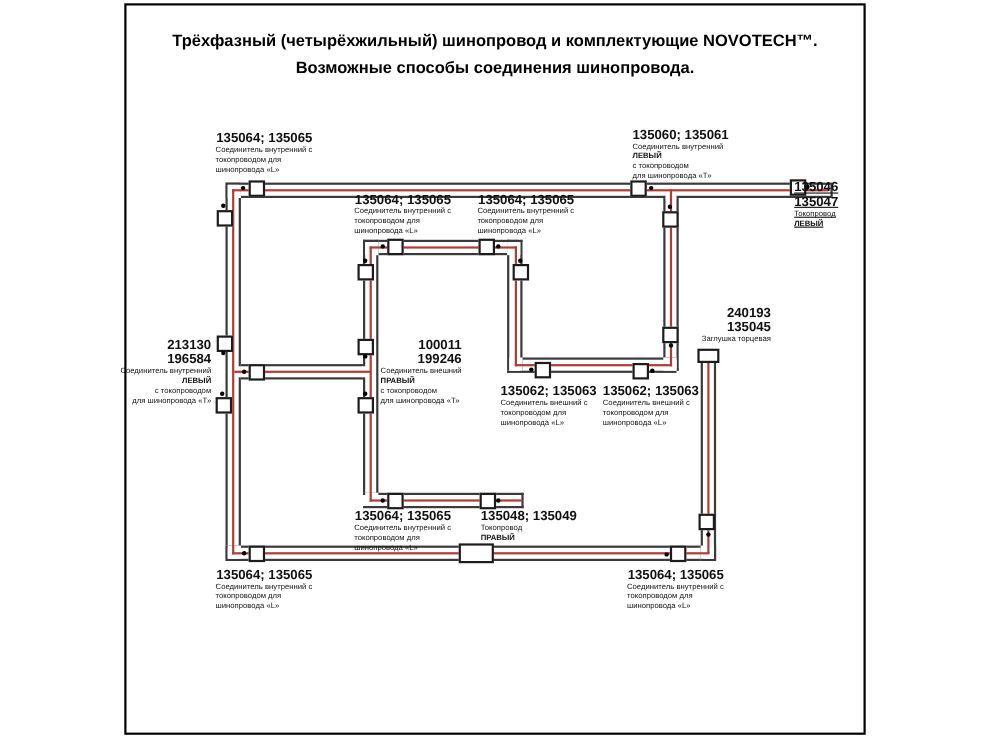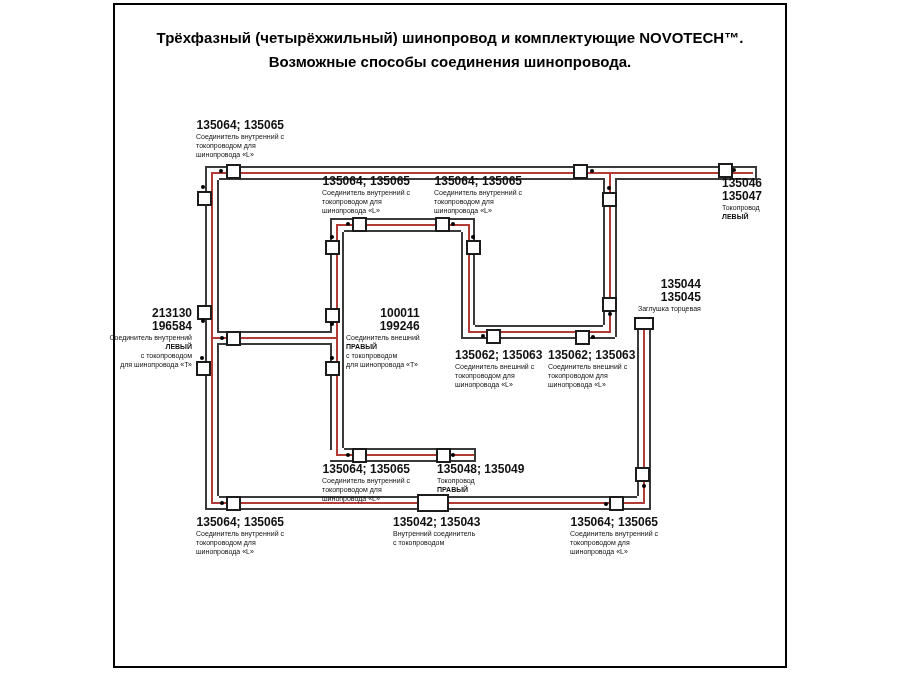--- a/index.html
+++ b/index.html
@@ -117,22 +117,29 @@
   <div class="dot" style="left:604px;top:502px;"></div>
   <div class="dot" style="left:220px;top:501px;"></div>
 
   <div class="lbl" style="left:196px;top:119px;">
     <span class="id">135064; 135065</span>
     <span class="d">Соединитель внутренний с</span>
     <span class="d">токопроводом для</span>
     <span class="d">шинопровода «L»</span>
   </div>
 
-
-  <div class="lbl" style="left:722px;top:177px;">
+  <div class="lbl" style="left:575px;top:116px;">
+    <span class="id">135060; 135061</span>
+    <span class="d">Соединитель внутренний</span>
+    <span class="d b">ЛЕВЫЙ</span>
+    <span class="d">с токопроводом</span>
+    <span class="d">для шинопровода «Т»</span>
+  </div>
+
+  <div class="lbl" style="left:722px;top:164px;text-decoration:underline;">
     <span class="id">135046</span>
     <span class="id">135047</span>
     <span class="d">Токопровод</span>
     <span class="d b">ЛЕВЫЙ</span>
   </div>
 
   <div class="lbl" style="left:322px;top:175px;">
     <span class="id">135064; 135065</span>
     <span class="d">Соединитель внутренний с</span>
     <span class="d">токопроводом для</span>
@@ -172,21 +179,21 @@
   </div>
 
   <div class="lbl" style="left:548px;top:349px;">
     <span class="id">135062; 135063</span>
     <span class="d">Соединитель внешний с</span>
     <span class="d">токопроводом для</span>
     <span class="d">шинопровода «L»</span>
   </div>
 
   <div class="lbl" style="left:638px;top:278px;">
-    <span class="id">135044</span>
+    <span class="id">240193</span>
     <span class="id">135045</span>
     <span class="d">Заглушка торцевая</span>
   </div>
 
   <div class="lbl" style="left:322px;top:463px;">
     <span class="id">135064; 135065</span>
     <span class="d">Соединитель внутренний с</span>
     <span class="d">токопроводом для</span>
     <span class="d">шинопровода «L»</span>
   </div>
@@ -197,25 +204,20 @@
     <span class="d b">ПРАВЫЙ</span>
   </div>
 
   <div class="lbl" style="left:196px;top:516px;">
     <span class="id">135064; 135065</span>
     <span class="d">Соединитель внутренний с</span>
     <span class="d">токопроводом для</span>
     <span class="d">шинопровода «L»</span>
   </div>
 
-  <div class="lbl" style="left:393px;top:516px;">
-    <span class="id">135042; 135043</span>
-    <span class="d">Внутренний соединитель</span>
-    <span class="d">с токопроводом</span>
-  </div>
 
   <div class="lbl" style="left:570px;top:516px;">
     <span class="id">135064; 135065</span>
     <span class="d">Соединитель внутренний с</span>
     <span class="d">токопроводом для</span>
     <span class="d">шинопровода «L»</span>
   </div>
 </div>
 
 </body></html>

